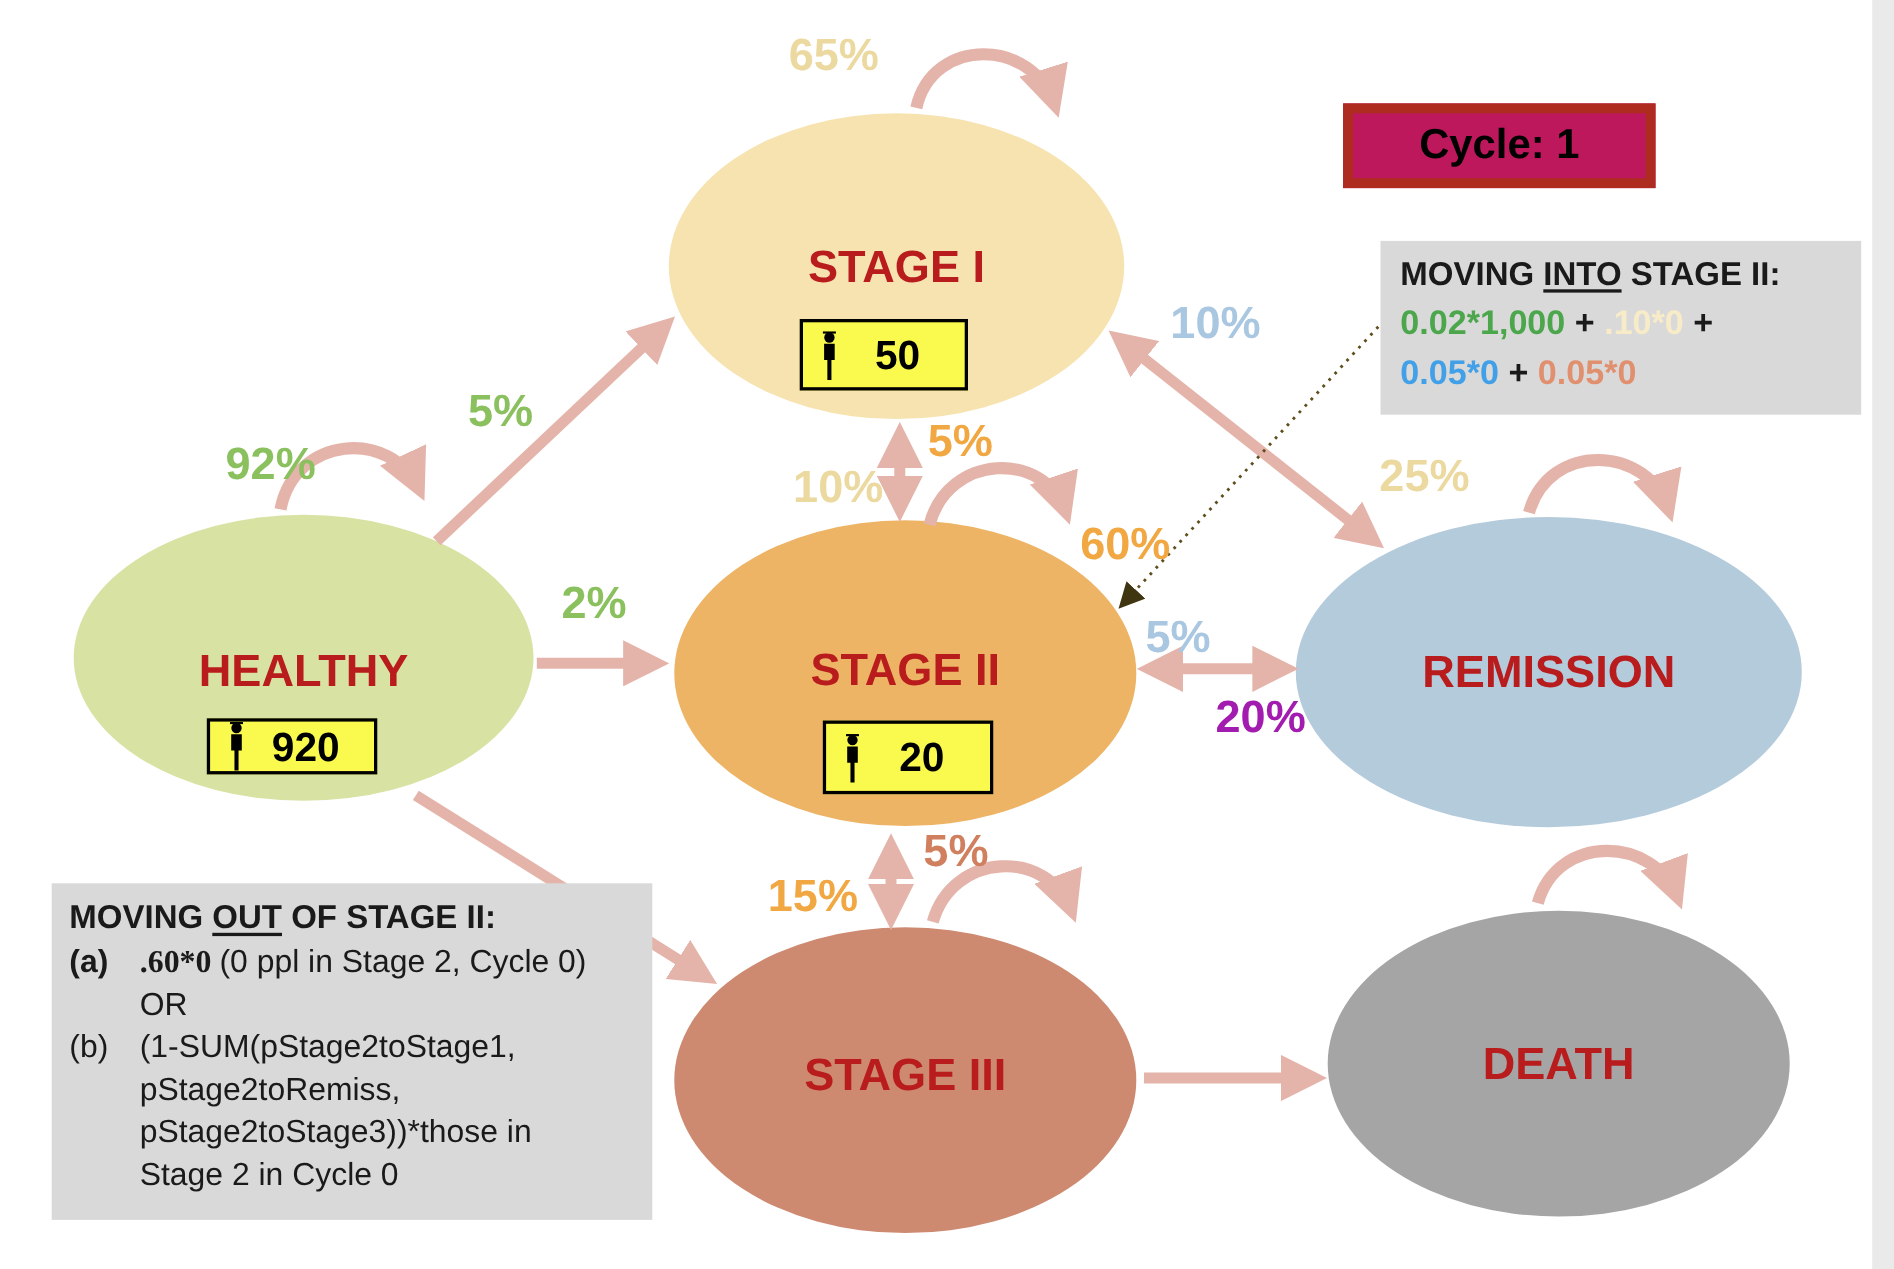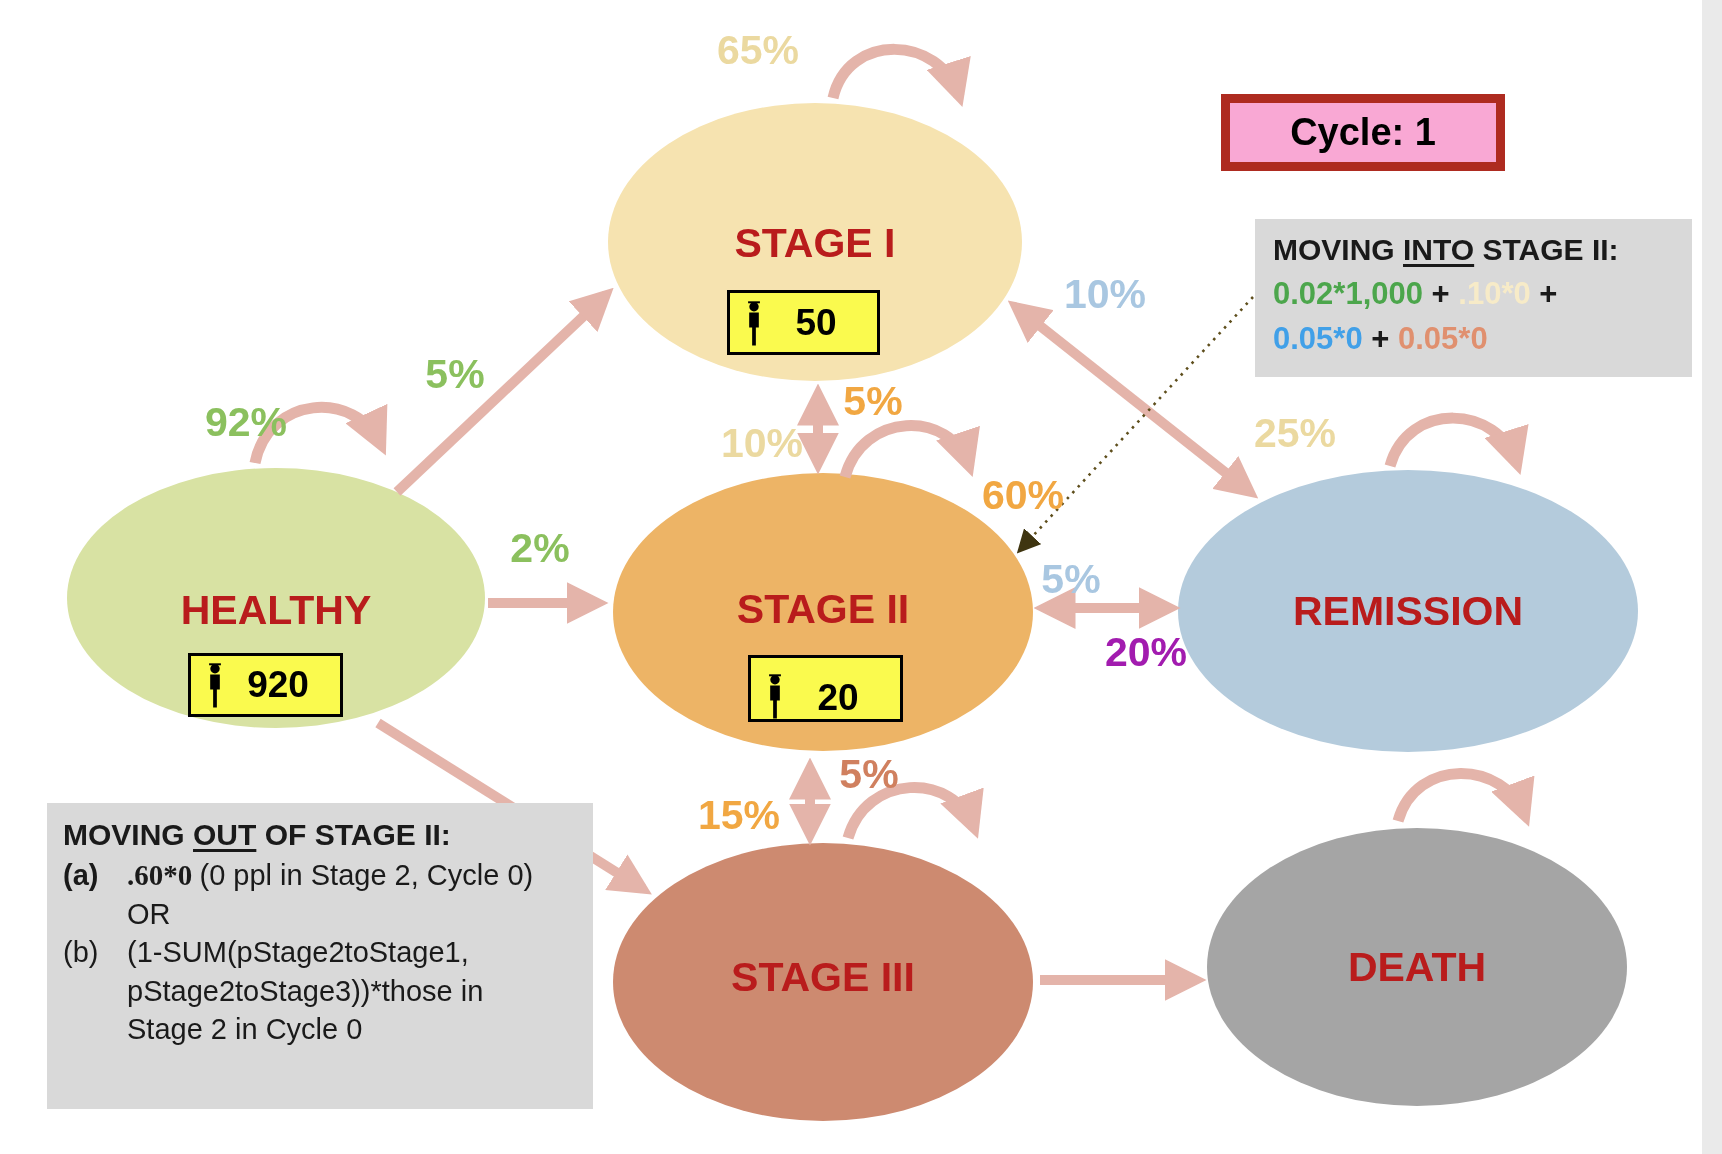--- a/index.html
+++ b/index.html
@@ -19,21 +19,21 @@
   .count-box .person{ margin-left:13px; flex:0 0 auto; display:block; }
   .count-box .val{
     flex:1; text-align:center; font-size:37px; font-weight:bold; color:#000; padding-right:10px;
   }
   .pct{
     position:absolute; transform:translate(-50%,-50%);
     font-size:41px; font-weight:bold; white-space:nowrap;
   }
   #cycle-box{
     position:absolute; left:1221px; top:94px; width:284px; height:77px;
-    background:#f9a8d4; border:9px solid #AE2B20; box-sizing:border-box;
+    background:#be185d; border:9px solid #AE2B20; box-sizing:border-box;
     display:flex; align-items:center; justify-content:center;
   }
   #cycle-box .cycle-text{ font-size:38px; font-weight:bold; color:#000; }
   .gray-box{ position:absolute; background:#D9D9D9; box-sizing:border-box; }
   #into-box{ left:1255px; top:219px; width:437px; height:158px; padding:10px 0 0 18px; }
   #into-box .box-title{ font-size:30px; font-weight:bold; color:#1A1A1A; line-height:42px; white-space:nowrap;}
   #into-box .formula-line{ font-size:31px; font-weight:bold; line-height:45px; white-space:nowrap; }
   #out-box{ left:47px; top:803px; width:546px; height:306px; padding:11px 14px 0 16px; }
   #out-box .box-title{ font-size:30px; font-weight:bold; color:#1A1A1A; line-height:42px; white-space:nowrap;}
   #out-box .out-row{ display:grid; grid-template-columns:64px 1fr; font-size:29px; color:#1A1A1A; line-height:38.5px; }
@@ -45,41 +45,41 @@
   #edge-strip{ position:absolute; left:1702px; top:0; width:20px; height:1154px; background:#EAEAEA; }
 </style>
 </head>
 <body>
 
 <div id="canvas">
 
   <div id="states">
       <div class="state-ellipse" style="left: 67px; top: 468px; width: 418px; height: 260px; background: rgb(216, 226, 163);"></div>
       <div class="state-label" style="left: 276px; top: 610px;">HEALTHY</div>
-      <div class="count-box" style="left: 188px; top: 653px; width: 155px; height: 64px;">
+      <div class="count-box" style="left: 188px; top: 653px; width: 155px; height: 51px; align-items: flex-end;">
         <svg class="person" width="22" height="46" viewBox="0 0 20 42">
           <rect x="4.6" y="1.2" width="10.8" height="1.8" fill="#000"></rect>
           <circle cx="10" cy="6.2" r="4.3" fill="#000"></circle>
           <path d="M5.6 11.5 H14.4 V25 H11.7 V41.5 H8.3 V25 H5.6 Z" fill="#000"></path>
         </svg>
         <span class="val">920</span>
       </div>
       <div class="state-ellipse" style="left: 608px; top: 103px; width: 414px; height: 278px; background: rgb(246, 227, 176);"></div>
       <div class="state-label" style="left: 815px; top: 243px;">STAGE I</div>
       <div class="count-box" style="left: 727px; top: 290px; width: 153px; height: 65px;">
         <svg class="person" width="22" height="46" viewBox="0 0 20 42">
           <rect x="4.6" y="1.2" width="10.8" height="1.8" fill="#000"></rect>
           <circle cx="10" cy="6.2" r="4.3" fill="#000"></circle>
           <path d="M5.6 11.5 H14.4 V25 H11.7 V41.5 H8.3 V25 H5.6 Z" fill="#000"></path>
         </svg>
         <span class="val">50</span>
       </div>
       <div class="state-ellipse" style="left: 613px; top: 473px; width: 420px; height: 278px; background: rgb(237, 180, 102);"></div>
       <div class="state-label" style="left: 823px; top: 609px;">STAGE II</div>
-      <div class="count-box" style="left: 748px; top: 655px; width: 155px; height: 67px; align-items: flex-end;">
+      <div class="count-box" style="left: 748px; top: 655px; width: 155px; height: 67px;">
         <svg class="person" width="22" height="46" viewBox="0 0 20 42">
           <rect x="4.6" y="1.2" width="10.8" height="1.8" fill="#000"></rect>
           <circle cx="10" cy="6.2" r="4.3" fill="#000"></circle>
           <path d="M5.6 11.5 H14.4 V25 H11.7 V41.5 H8.3 V25 H5.6 Z" fill="#000"></path>
         </svg>
         <span class="val">20</span>
       </div>
       <div class="state-ellipse" style="left: 1178px; top: 470px; width: 460px; height: 282px; background: rgb(180, 203, 220);"></div>
       <div class="state-label" style="left: 1408px; top: 611px;">REMISSION</div>
       <div class="state-ellipse" style="left: 613px; top: 843px; width: 420px; height: 278px; background: rgb(205, 138, 112);"></div>
@@ -128,20 +128,21 @@
         <div class="out-row">
           <span class="out-marker"></span>
           <span><span>OR</span></span>
         </div>
         <div class="out-row">
           <span class="out-marker">(b)</span>
           <span><span>(1-SUM(pStage2toStage1,</span></span>
         </div>
         <div class="out-row">
           <span class="out-marker"></span>
+          <span><span>pStage2toRemiss,</span></span>
         </div>
         <div class="out-row">
           <span class="out-marker"></span>
           <span><span>pStage2toStage3))*those in</span></span>
         </div>
         <div class="out-row">
           <span class="out-marker"></span>
           <span><span>Stage 2 in Cycle 0</span></span>
         </div>
       </div>

